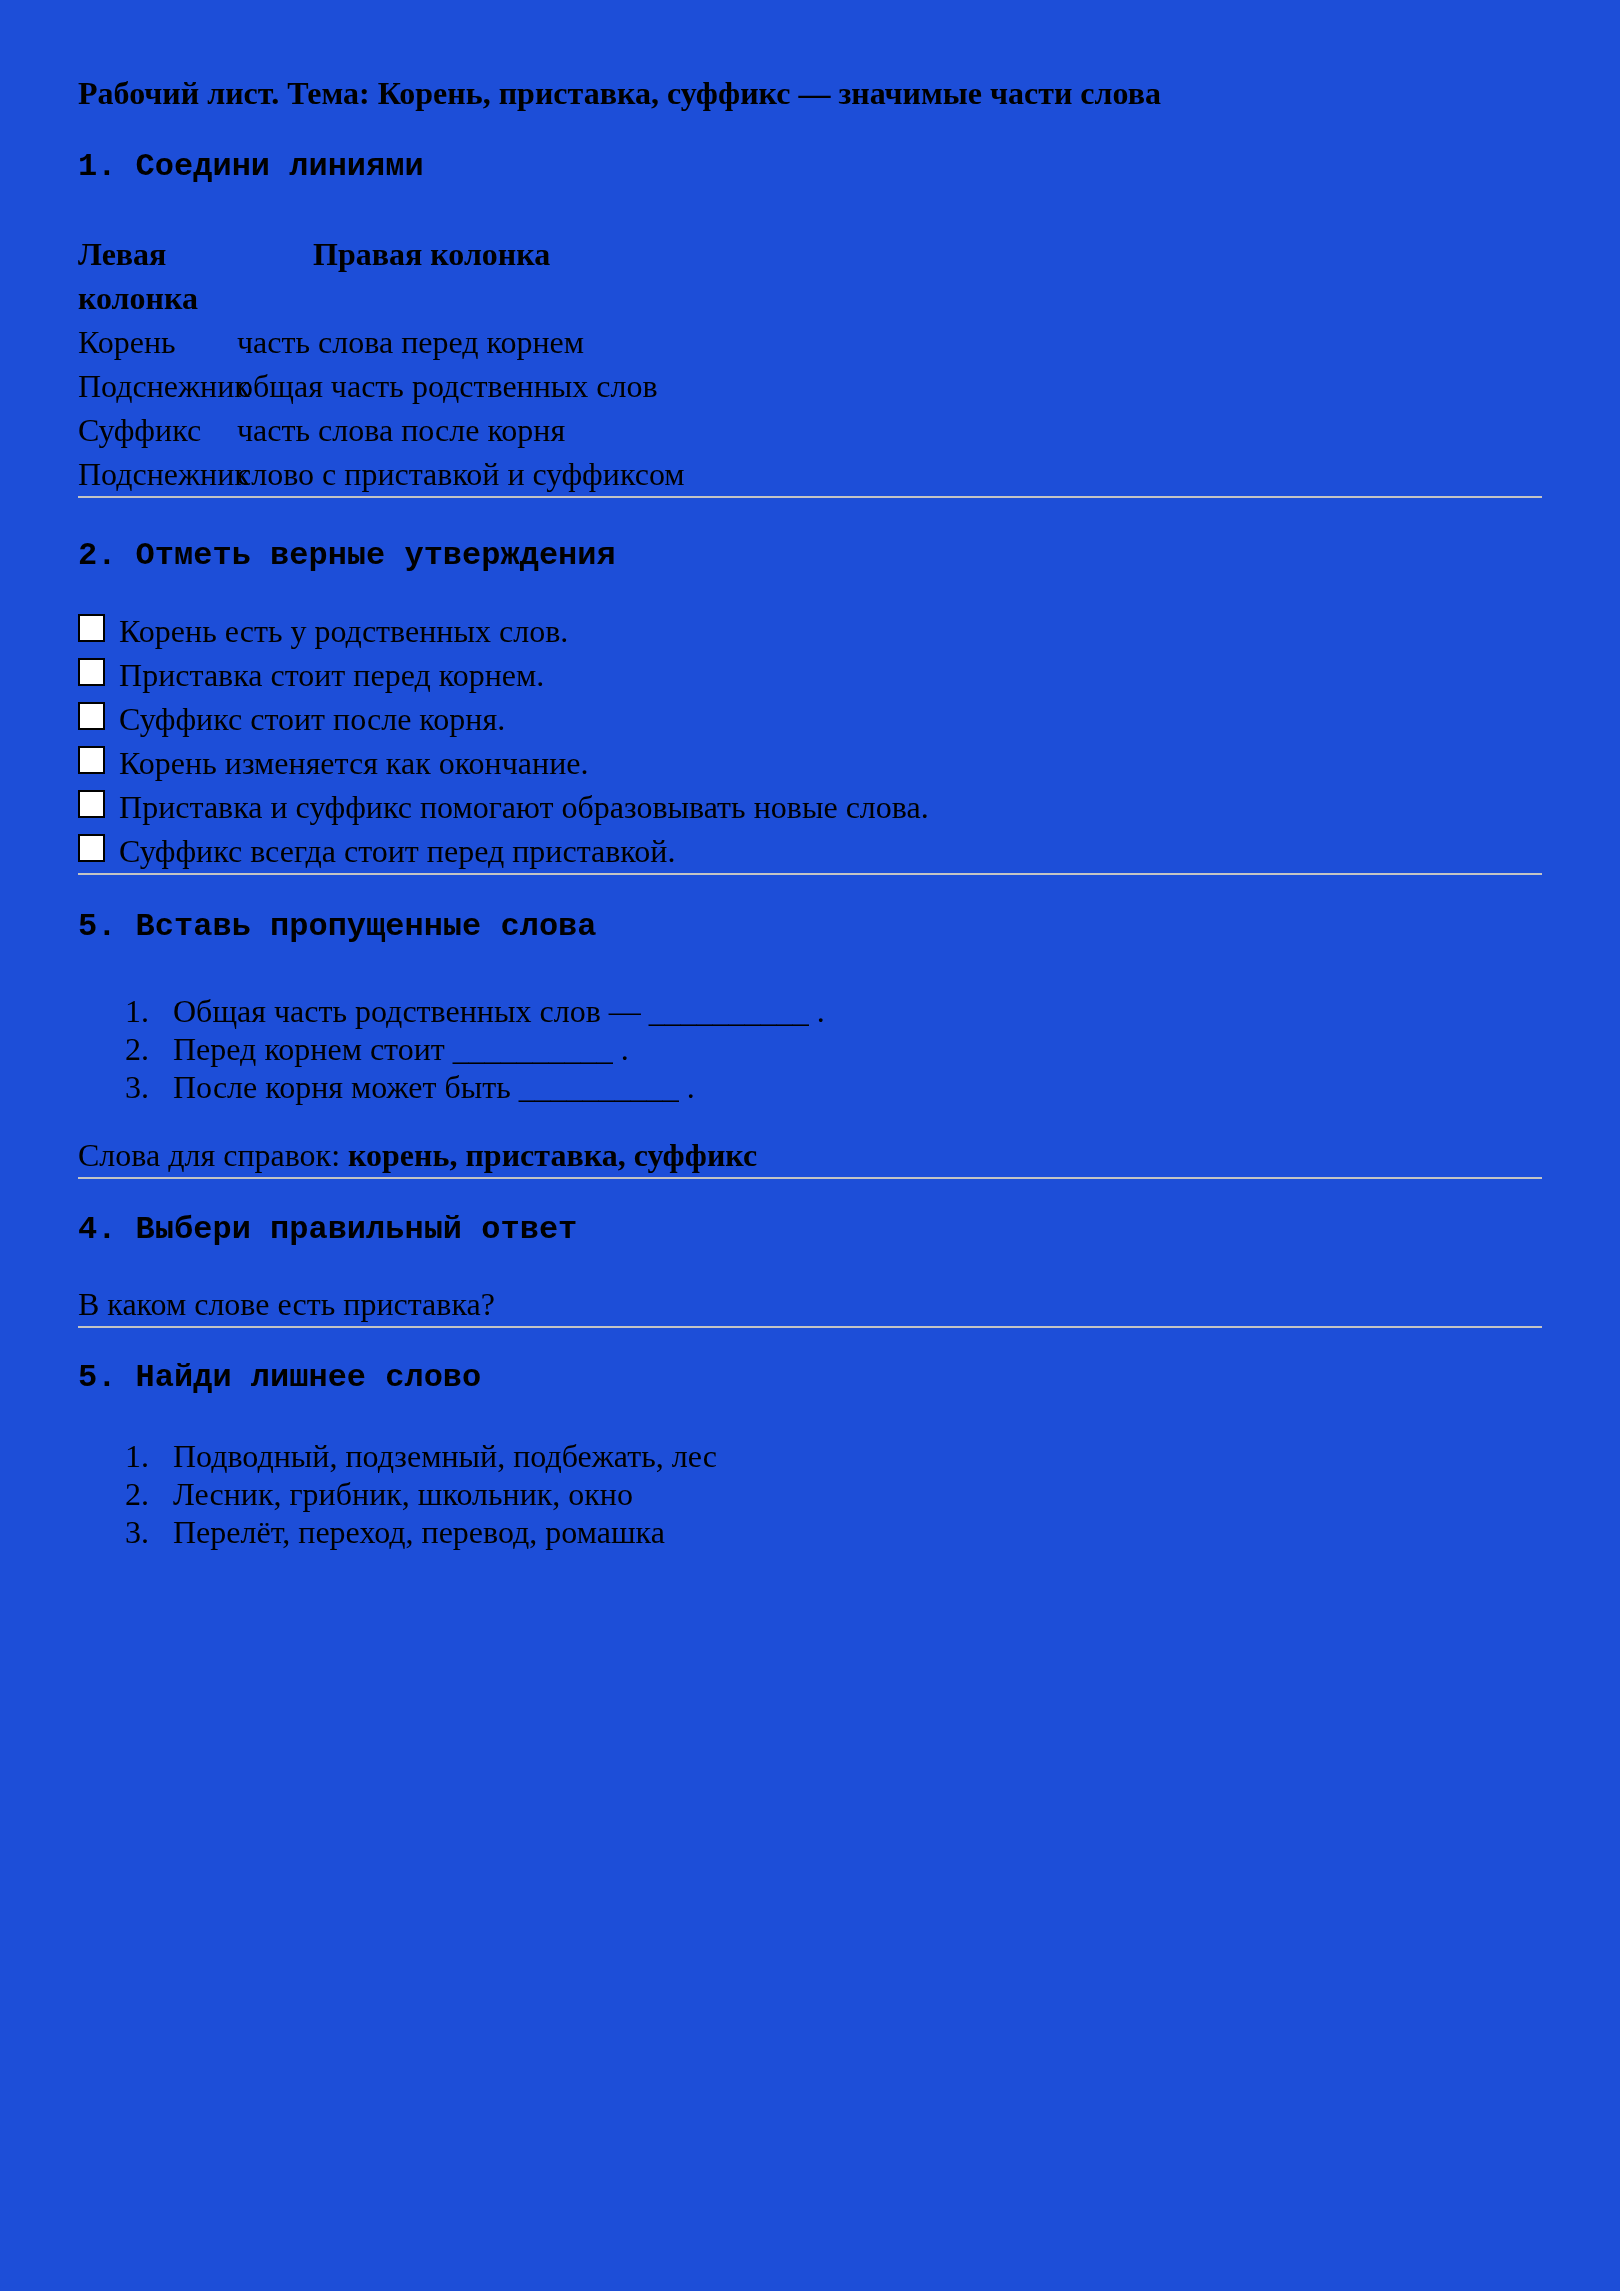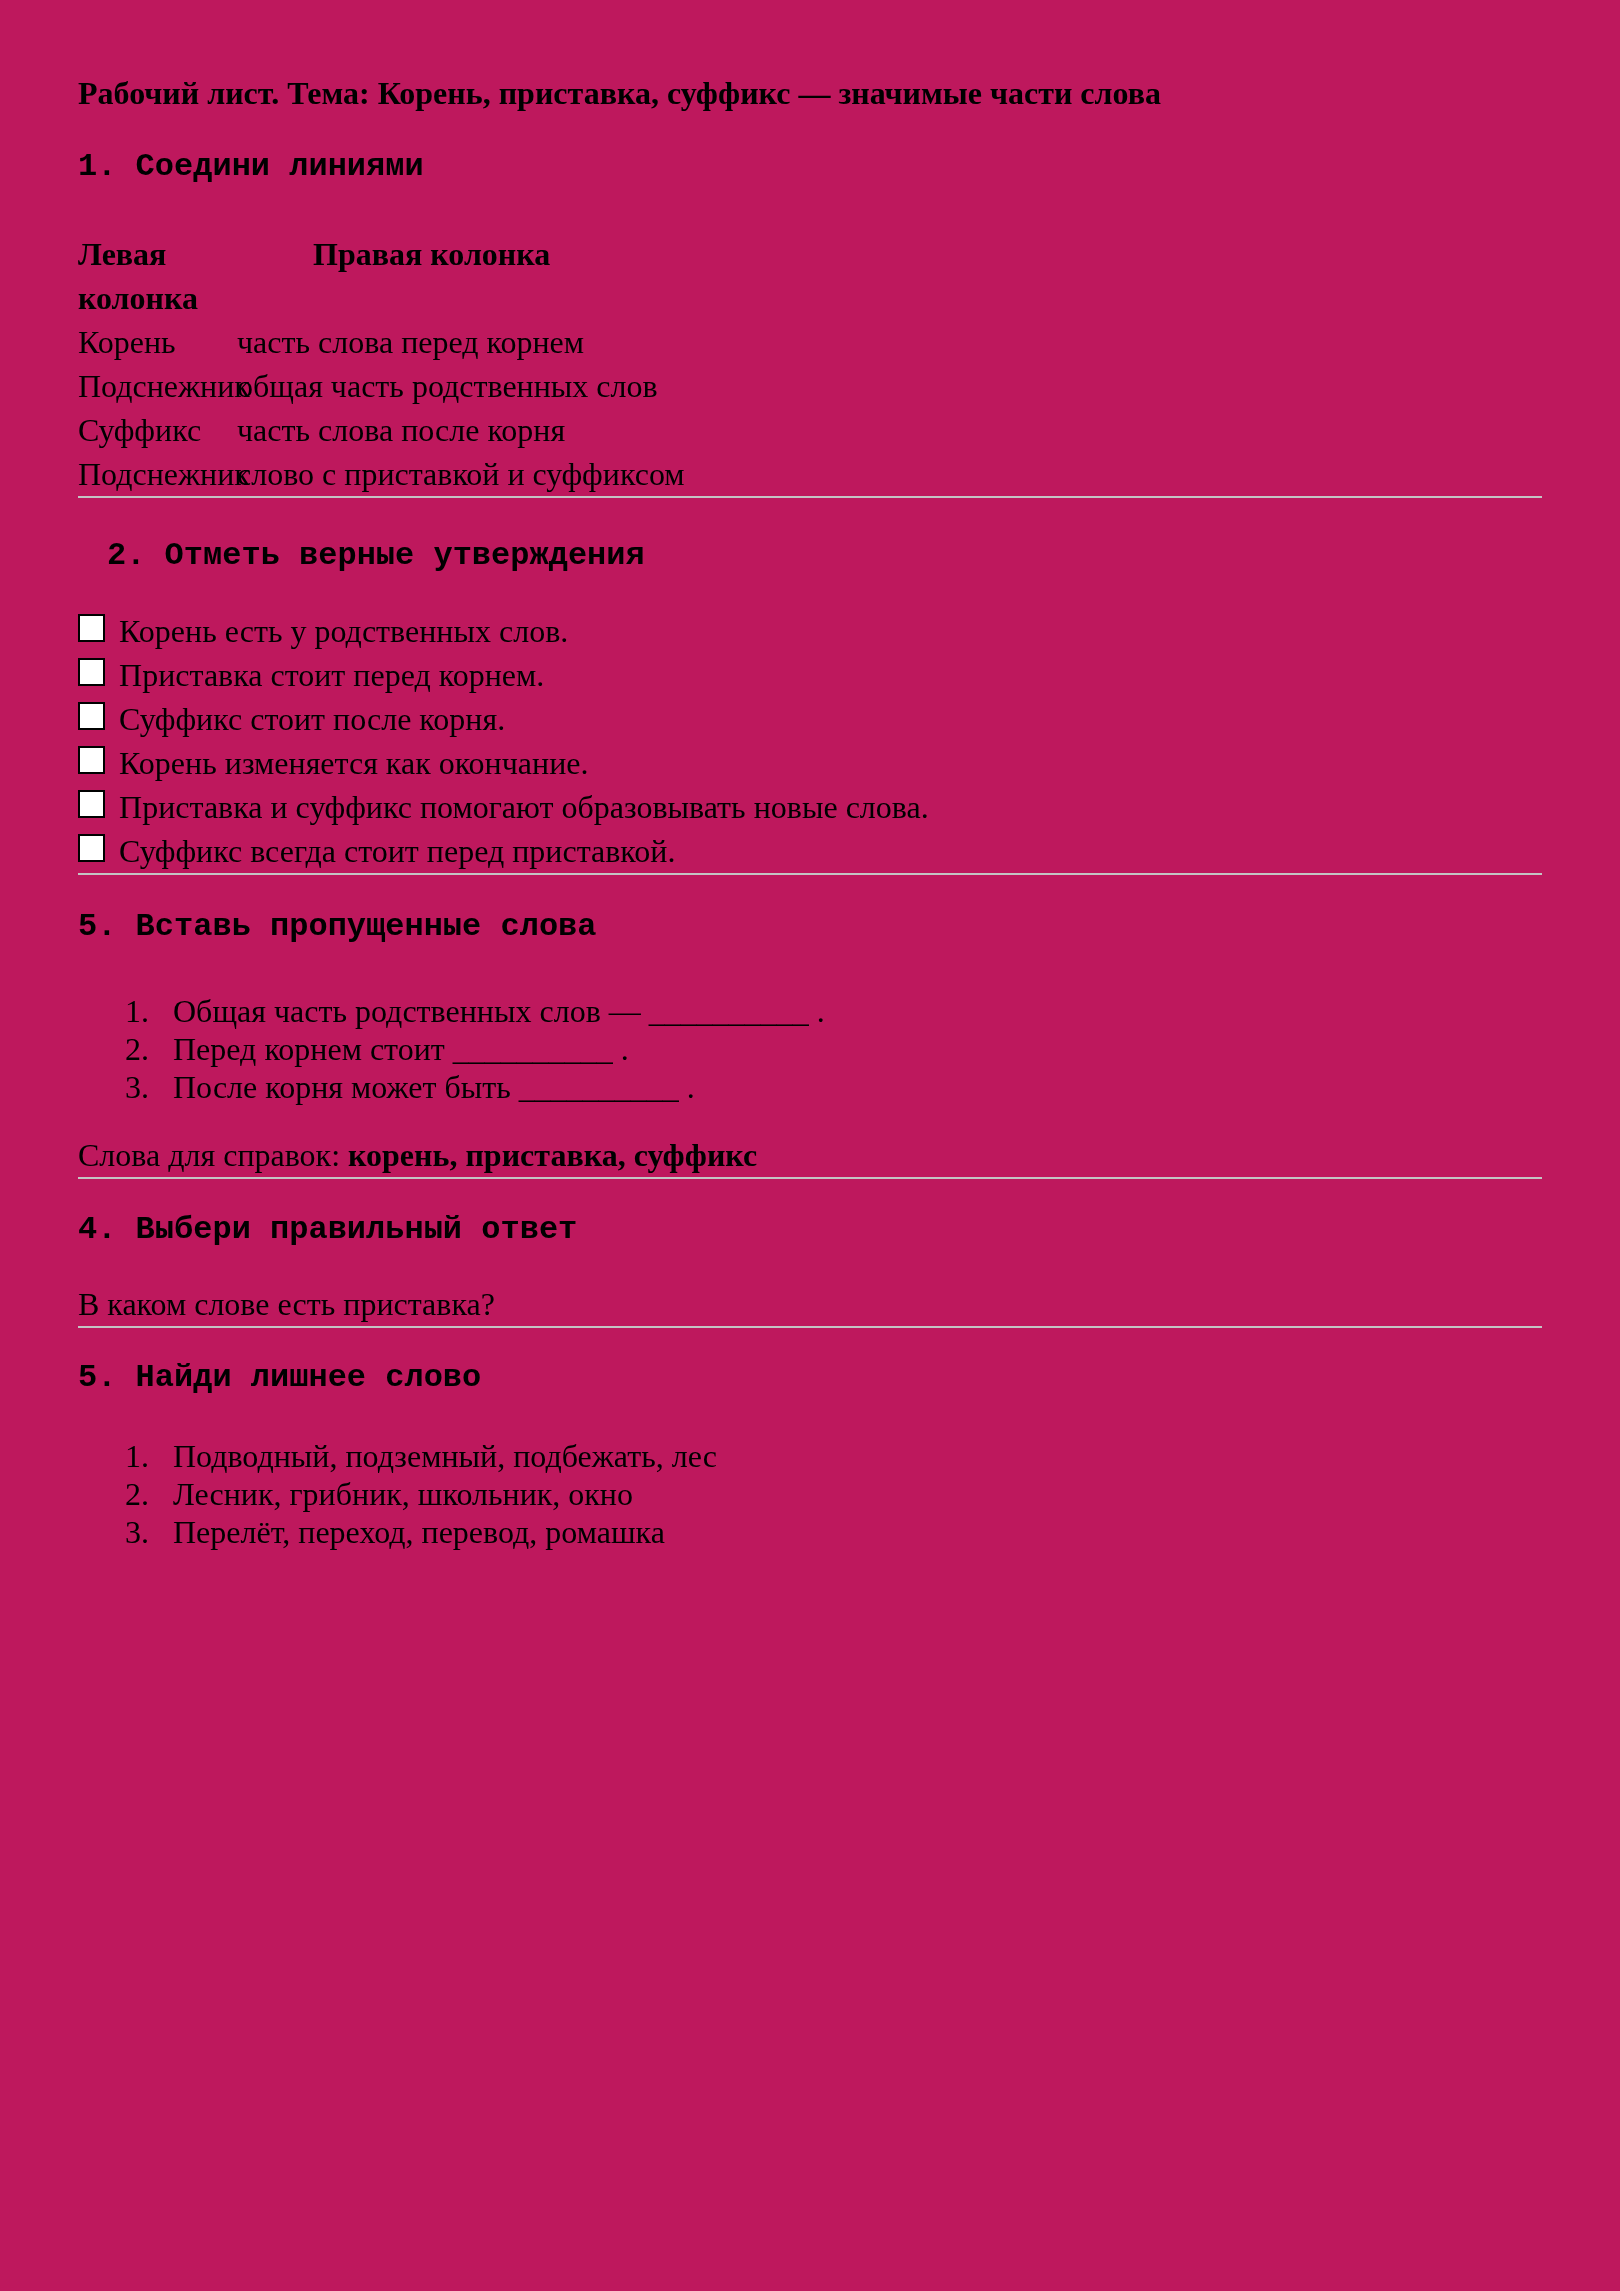--- a/index.html
+++ b/index.html
@@ -13,38 +13,38 @@
     font-family: "Liberation Serif", "DejaVu Serif", serif;
     font-size: 32px;
     color: #000000;
     -webkit-font-smoothing: antialiased;
   }
   .page {
     box-sizing: border-box;
     width: 1620px;
     height: 2292px;
     padding: 72px 78px 0 78px;
-    background: #be185d;
+    background: #1d4ed8;
     overflow: hidden;
   }
   .title {
     font-size: 32px;
     font-weight: 700;
     line-height: 43px;
     margin: 0;
   }
   .section-heading {
     font-size: 32px;
     font-weight: 700;
     line-height: 43px;
     margin: 0;
     font-family: Liberation Mono, monospace;
   }
   .sh-1 { margin-top: 30px; }
-  .sh-2 { margin-top: 36px; margin-left: 29px; }
+  .sh-2 { margin-top: 36px; }
   .sh-3 { margin-top: 30px; }
   .sh-4 { margin-top: 29px; }
   .sh-5 { margin-top: 28px; }
 
   hr.divider {
     border: none;
     border-top: 2.9px solid #c4c4c4;
     margin: 0;
     height: 0;
   }

